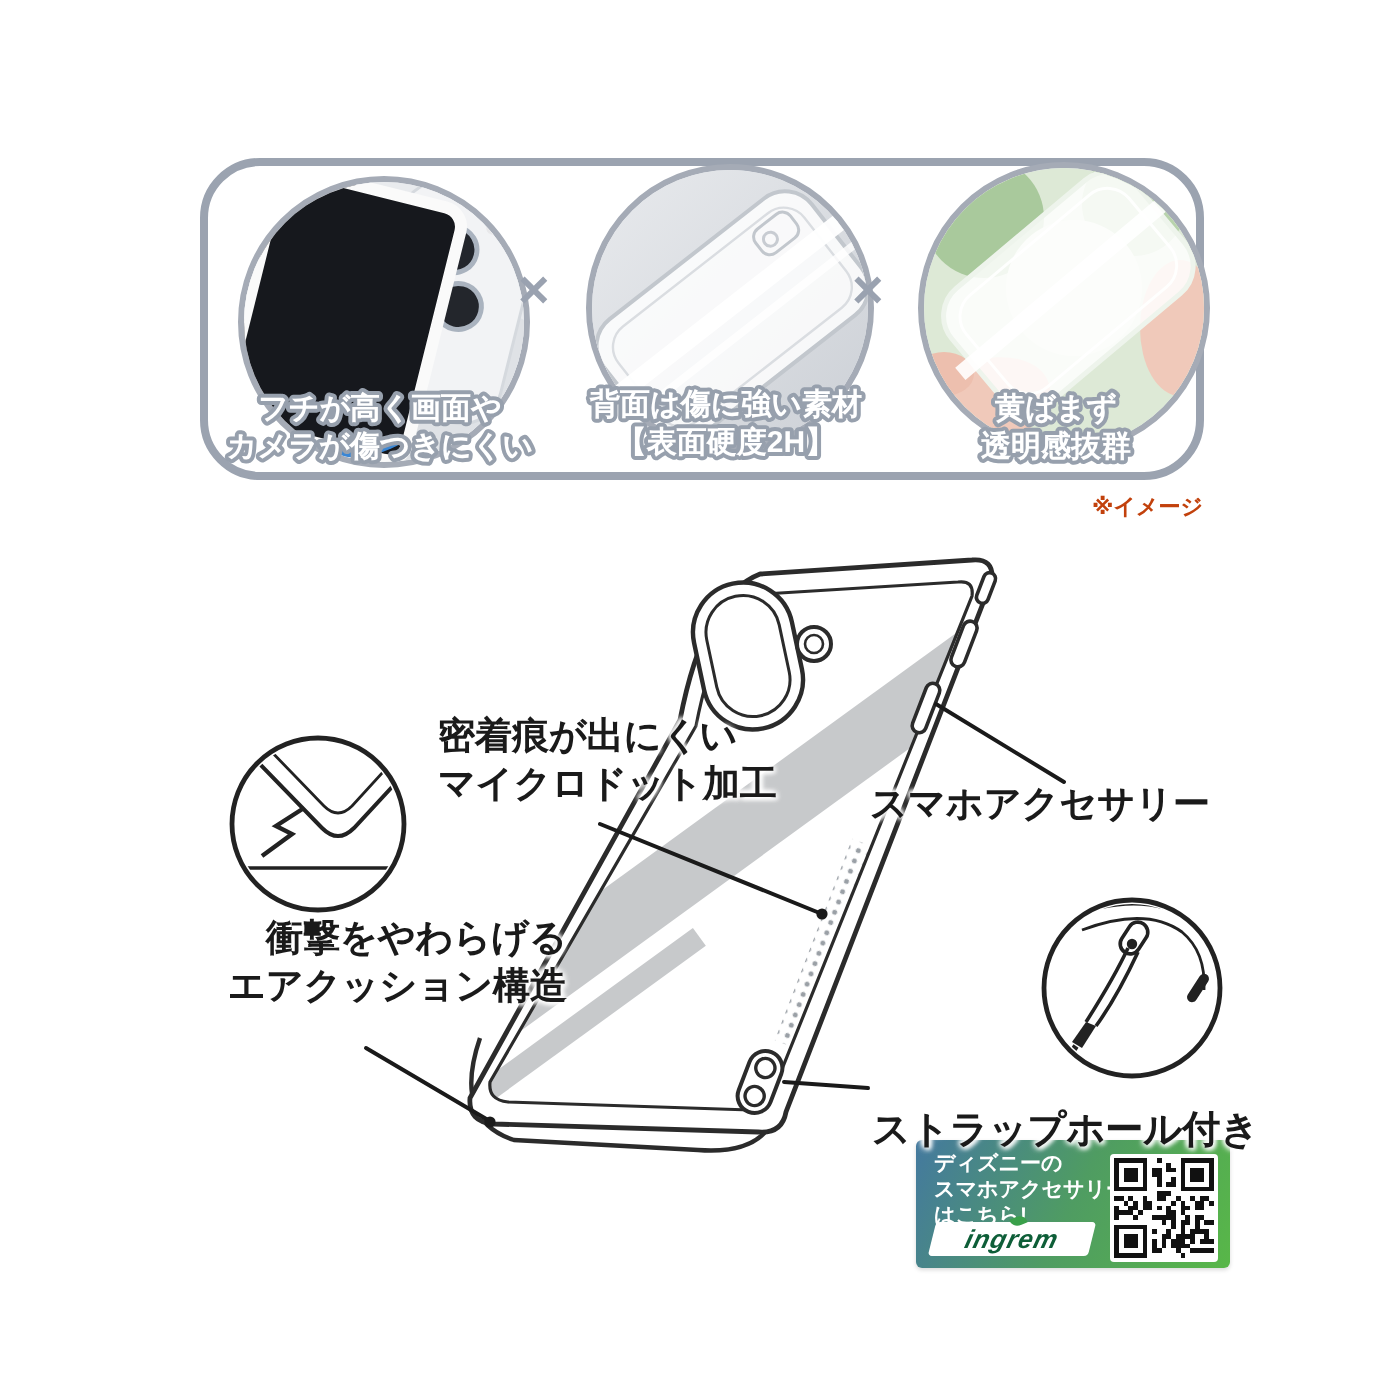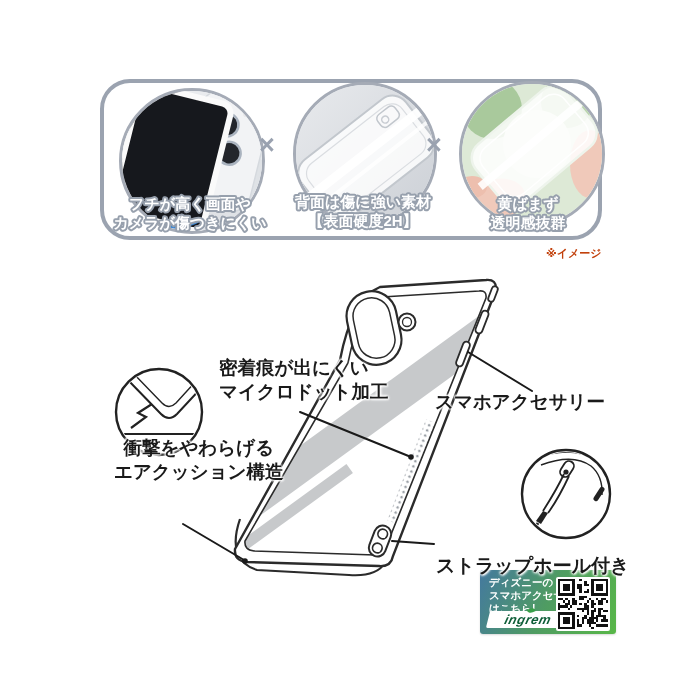--- a/index.html
+++ b/index.html
@@ -19,25 +19,25 @@
   .cap{position:absolute;pointer-events:none;z-index:5;}
   .cap text{font-family:"Liberation Sans","DejaVu Sans",sans-serif;font-size:15px;font-weight:700;
             fill:#fff;stroke:#97a0ad;stroke-width:4px;paint-order:stroke;stroke-linejoin:round;
             text-anchor:middle;}
   .note{position:absolute;left:546px;top:246px;font-size:11px;color:#c2410c;font-weight:700;}
   
   .anno{position:absolute;z-index:4;font-weight:700;color:#1a1a1a;font-size:18.5px;line-height:1.3;
         text-shadow:0 0 3px #fff,0 0 3px #fff,0 0 4px #fff,1px 1px 2px #fff,-1px -1px 2px #fff;}
   .a-microdot{left:219px;top:356px;text-align:left;}
   .a-buttons{right:95px;top:390px;text-align:right;}
-  .a-cushion{left:114px;top:436px;text-align:center;}
+  .a-cushion{left:114px;top:457px;text-align:right;}
   .a-strap{left:436px;top:554px;font-size:19px;}
   .diagram{position:absolute;left:0;top:0;z-index:1;}
   
-  .badge{position:absolute;left:480px;top:570px;width:136px;height:64px;border-radius:3px;
+  .badge{position:absolute;left:458px;top:570px;width:157px;height:64px;border-radius:3px;
          background:linear-gradient(115deg,#44799f 0%,#4f9c62 50%,#58b748 100%);
          box-shadow:0 1px 2px rgba(0,0,0,.15);cursor:pointer;}
   .badge-text{position:absolute;left:9px;top:6px;color:#fff;font-weight:700;font-size:10.5px;line-height:1.25;}
   .logo-wrap{position:absolute;left:8px;bottom:6px;width:80px;height:17px;background:#fff;
              transform:skewX(-14deg);border-radius:2px;display:flex;align-items:center;justify-content:center;}
   .logo-text{color:#0e5e38;font-weight:700;font-size:13px;letter-spacing:.5px;font-style:italic;}
   .leaf{position:absolute;left:37px;top:-3px;width:8px;height:5px;background:#3aa04a;
         border-radius:0 6px 0 6px;transform:rotate(-25deg);}
   .qr{position:absolute;right:6px;top:7px;width:50px;height:50px;background:#fff;padding:2px;border-radius:2px;}
 </style>

